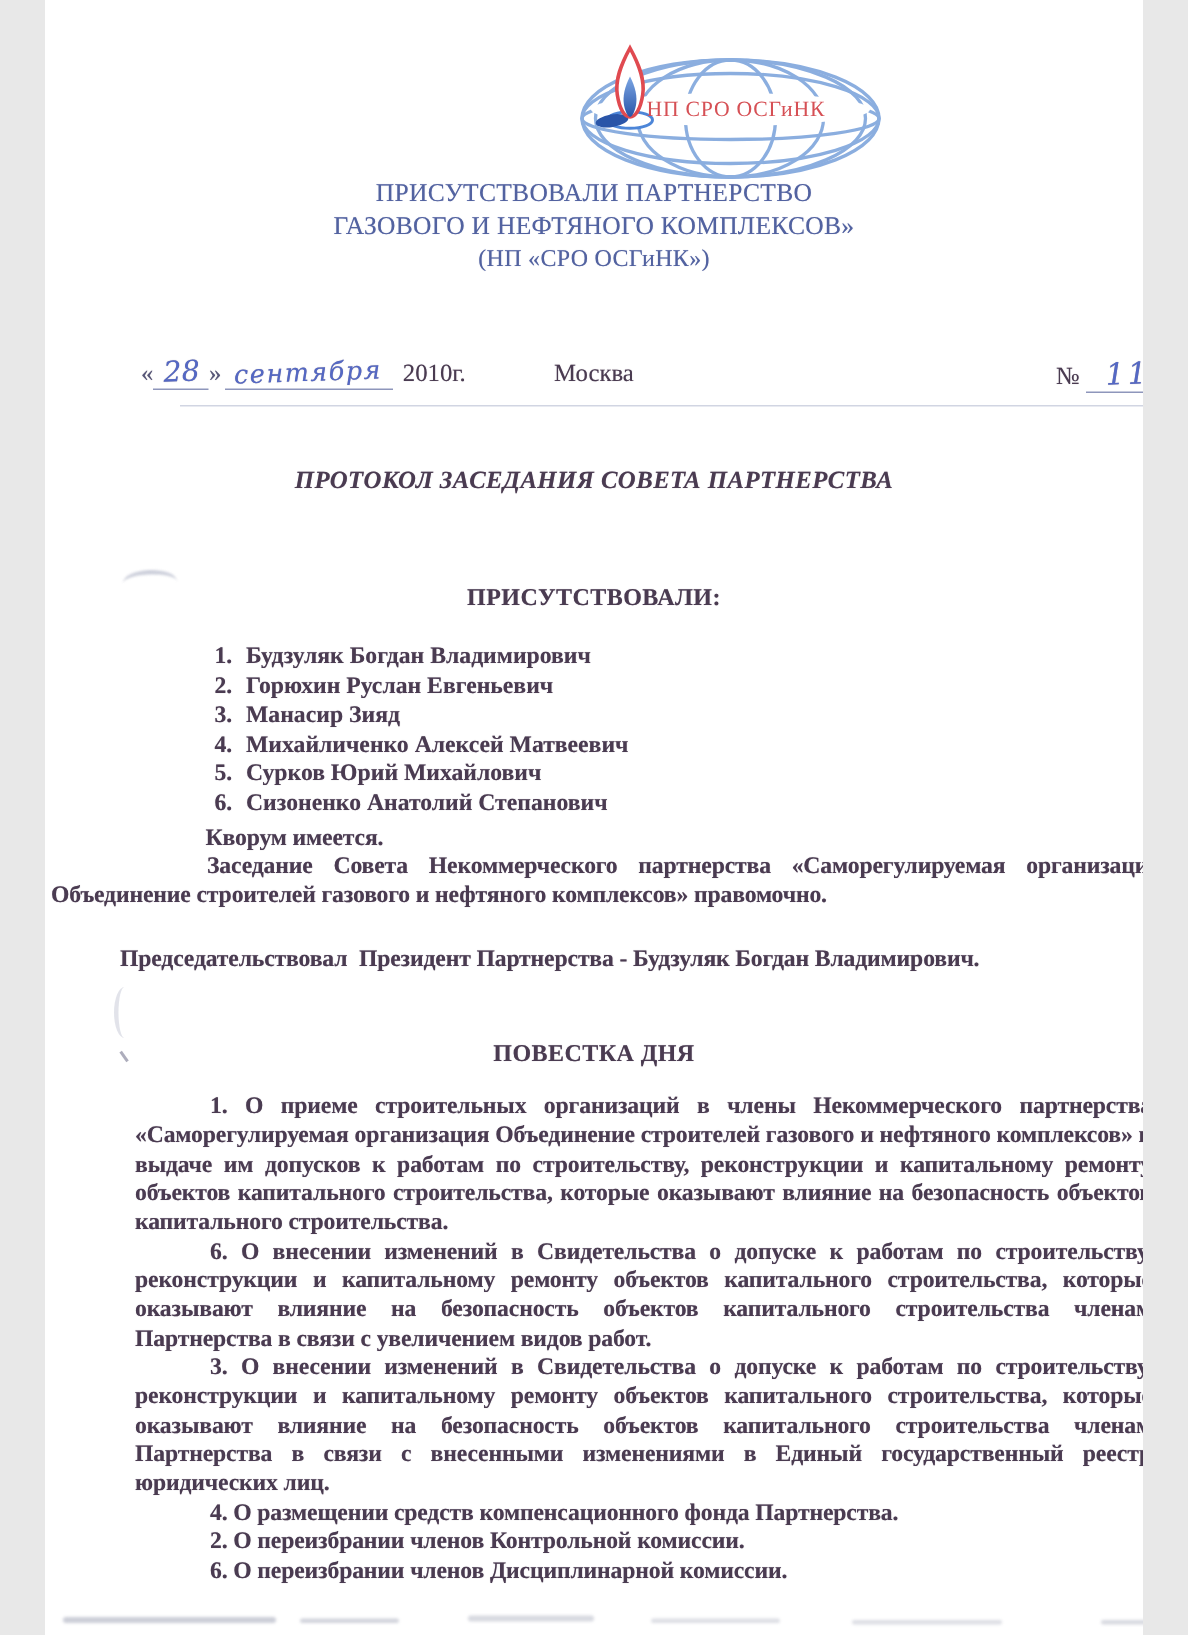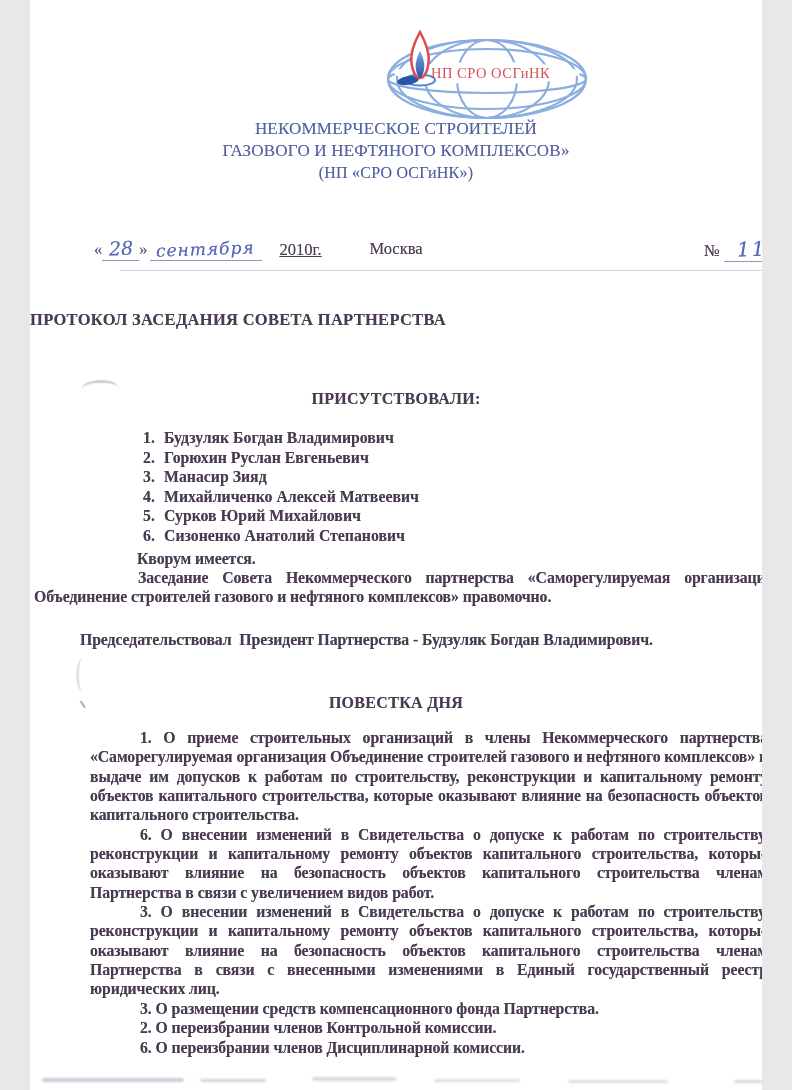--- a/index.html
+++ b/index.html
@@ -42,27 +42,27 @@
   .u-day{min-width:37px;}
   .u-month{min-width:112px;margin-left:2px;}
   .u-num{min-width:56px;margin-left:4px;}
   .hand{
     font-family:"DejaVu Serif","Liberation Serif",serif;font-style:italic;
     color:var(--hand-blue);display:inline-block;transform:rotate(-2deg);
   }
   .hand-day{font-size:19px;}
   .hand-month{font-size:17px;letter-spacing:1px;}
   .hand-num{font-size:20px;letter-spacing:2px;}
-  .year{margin-left:18px;text-decoration:underline;}
+  .year{margin-left:7px;}
 
   .scan-line{position:absolute;top:270px;left:90px;width:672px;height:1px;background:#c6cadb;opacity:.8;}
 
   .doc-title{
-    position:absolute;top:310px;left:0;width:100%;text-align:left;
-    font-weight:bold;font-size:16.5px;letter-spacing:.3px;
+    position:absolute;top:310px;left:0;width:100%;text-align:center;
+    font-weight:bold;font-size:16.5px;letter-spacing:.3px;font-style:italic;
   }
   .section-heading{
     position:absolute;left:0;width:100%;text-align:center;
     font-weight:bold;font-size:16px;letter-spacing:.3px;
   }
   .h-present{top:390px;}
   .h-agenda{top:694px;}
 
   
   .attendees{
@@ -135,21 +135,21 @@
         <ellipse cx="35" cy="53" rx="15" ry="5.5" fill="#ffffff" stroke="#4d86d8" stroke-width="2"></ellipse>
         <ellipse cx="23" cy="53.5" rx="11" ry="4.2" fill="#2a55a8" transform="rotate(-9 23 53.5)"></ellipse>
         <path d="M35 5 C29 16 25 26 26.5 36 C28 46 31.5 51 35 51 C38.5 51 42 46 43.5 36 C45 26 41 16 35 5 Z" fill="#ffffff" stroke="#e04a50" stroke-width="2.4"></path>
         <path d="M35 24 C31.5 31 30 37 31 43 C32 48.5 34 51 35 51 C36 51 38 48.5 39 43 C40 37 38.5 31 35 24 Z" fill="url(#flameGrad)"></path>
       </g>
       <text x="46" y="50.5" font-family="Liberation Serif, DejaVu Serif, serif" font-size="14.5" fill="#d65055" letter-spacing="0.5">НП СРО ОСГиНК</text>
     </svg>
   </div>
 
   <div class="header">
-    <div>НЕКОММЕРЧЕСКОЕ СТРОИТЕЛЕЙ</div>
+    <div>ПРИСУТСТВОВАЛИ ПАРТНЕРСТВО</div>
     <div>ГАЗОВОГО И НЕФТЯНОГО КОМПЛЕКСОВ»</div>
     <div class="l4">(НП «СРО ОСГиНК»)</div>
   </div>
 
   <div class="meta-row">
     <div class="meta-left txt-soft">
       <span class="q">«</span><span class="u u-day"><span class="hand hand-day">28</span></span><span class="q">»</span><span class="u u-month"><span class="hand hand-month">сентября</span></span><span class="year">2010г.</span>
     </div>
     <div class="meta-city txt-soft">Москва</div>
     <div class="meta-num txt-soft">
@@ -196,21 +196,21 @@
   <div class="bodytext p-chairman txt-soft">Председательствовал  Президент Партнерства - Будзуляк Богдан Владимирович.</div>
 
   <div class="fold-mark"></div>
   <div class="tick-mark"></div>
 
   <div class="section-heading h-agenda txt-soft">ПОВЕСТКА ДНЯ</div>
   <div class="agenda txt-soft">
     <p>1. О приеме строительных организаций в члены Некоммерческого партнерства «Саморегулируемая организация Объединение строителей газового и нефтяного комплексов» и выдаче им допусков к работам по строительству, реконструкции и капитальному ремонту объектов капитального строительства, которые оказывают влияние на безопасность объектов капитального строительства.</p>
     <p>6. О внесении изменений в Свидетельства о допуске к работам по строительству, реконструкции и капитальному ремонту объектов капитального строительства, которые оказывают влияние на безопасность объектов капитального строительства членам Партнерства в связи с увеличением видов работ.</p>
     <p>3. О внесении изменений в Свидетельства о допуске к работам по строительству, реконструкции и капитальному ремонту объектов капитального строительства, которые оказывают влияние на безопасность объектов капитального строительства членам Партнерства в связи с внесенными изменениями в Единый государственный реестр юридических лиц.</p>
-    <p>3. О размещении средств компенсационного фонда Партнерства.</p>
+    <p>4. О размещении средств компенсационного фонда Партнерства.</p>
     <p>2. О переизбрании членов Контрольной комиссии.</p>
     <p>6. О переизбрании членов Дисциплинарной комиссии.</p>
   </div>
 
   <div class="smudge s1"></div>
   <div class="smudge s2"></div>
   <div class="smudge s3"></div>
   <div class="smudge s4"></div>
   <div class="smudge s5"></div>
   <div class="smudge s6"></div>

